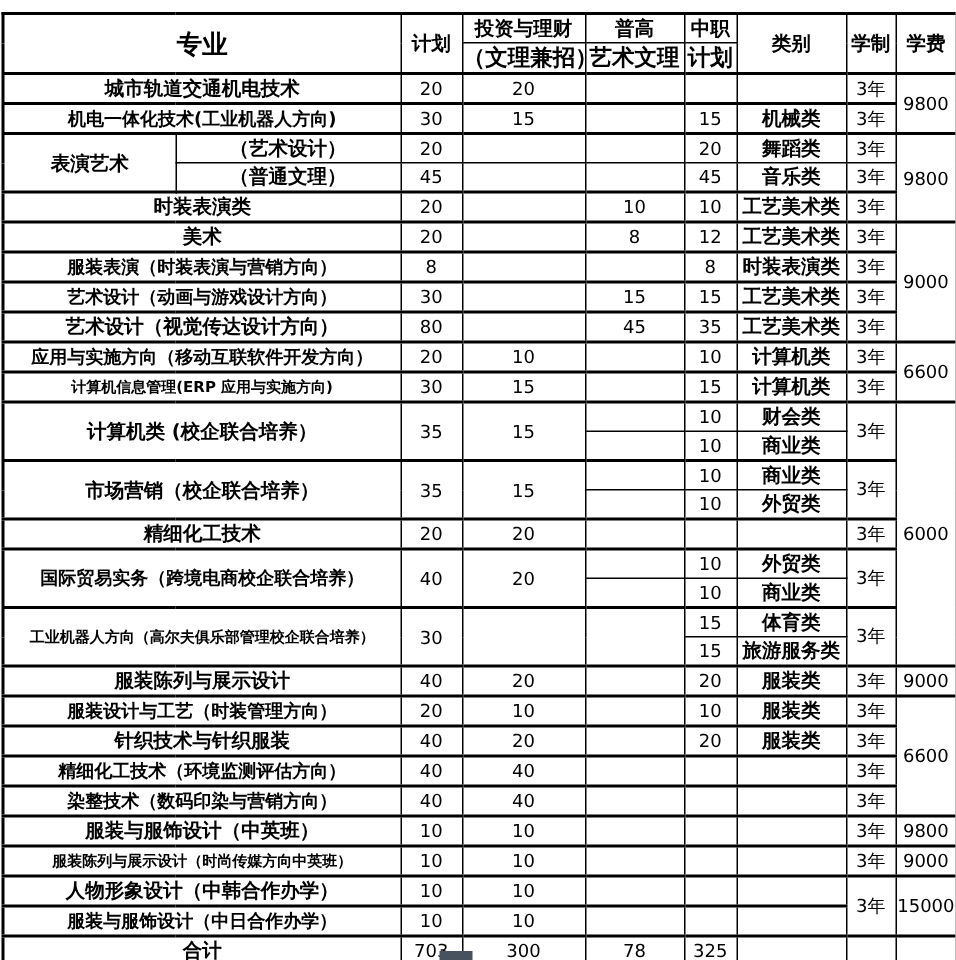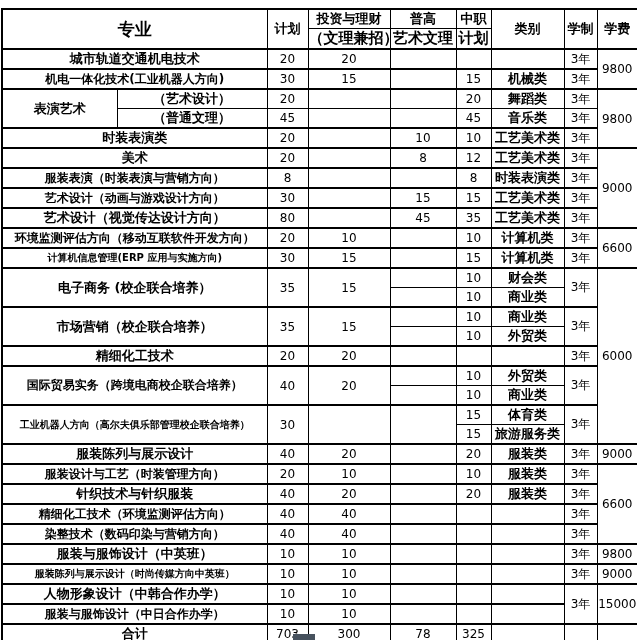--- a/index.html
+++ b/index.html
@@ -150,40 +150,40 @@
         <tr class="g">
           <td colspan="2" class="lbl">艺术设计（视觉传达设计方向）</td>
           <td class="num">80</td>
           <td class="emp"></td>
           <td class="num">45</td>
           <td class="num">35</td>
           <td class="lbl">工艺美术类</td>
           <td class="dur">3年</td>
         </tr>
         <tr class="g">
-          <td colspan="2" class="lbl sz12">环境监测评估方向（移动互联软件开发方向）</td>
+          <td colspan="2" class="lbl sz12">应用与实施方向（移动互联软件开发方向）</td>
           <td class="num">20</td>
           <td class="num">10</td>
           <td class="emp"></td>
           <td class="num">10</td>
           <td class="lbl">计算机类</td>
           <td class="dur">3年</td>
           <td rowspan="2" class="num">6600</td>
         </tr>
         <tr class="g">
           <td colspan="2" class="lbl sz11">计算机信息管理(ERP 应用与实施方向)</td>
           <td class="num">30</td>
           <td class="num">15</td>
           <td class="emp"></td>
           <td class="num">15</td>
           <td class="lbl">计算机类</td>
           <td class="dur">3年</td>
         </tr>
         <tr class="g">
-          <td colspan="2" rowspan="2" class="lbl">电子商务 (校企联合培养）</td>
+          <td colspan="2" rowspan="2" class="lbl">计算机类 (校企联合培养）</td>
           <td rowspan="2" class="num">35</td>
           <td rowspan="2" class="num">15</td>
           <td class="emp"></td>
           <td class="num">10</td>
           <td class="lbl">财会类</td>
           <td rowspan="2" class="dur">3年</td>
           <td rowspan="9" class="num">6000</td>
         </tr>
         <tr>
           <td class="emp"></td>

